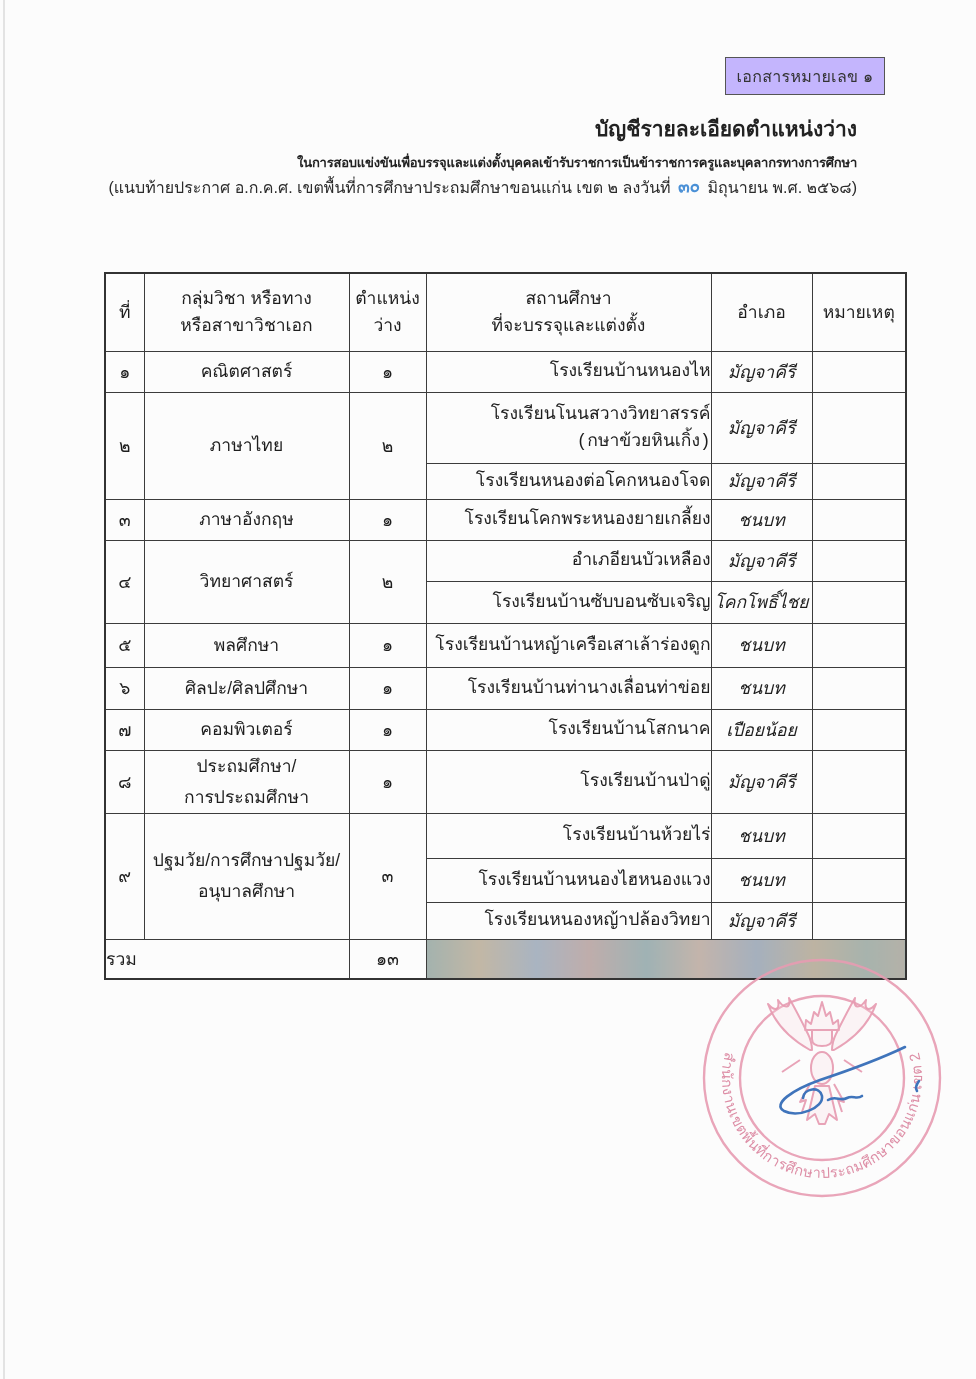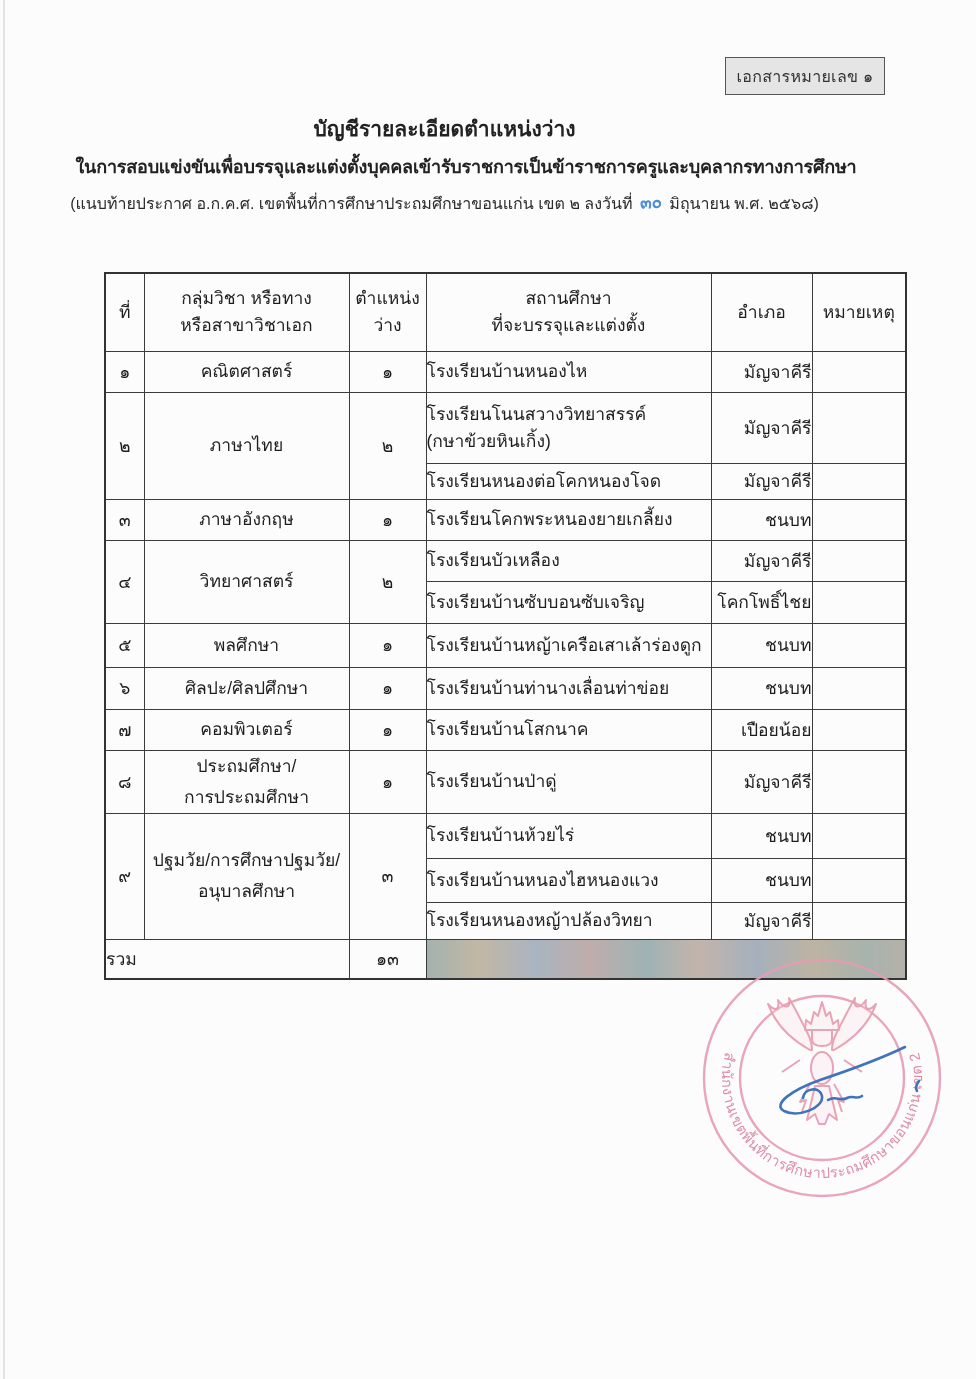--- a/index.html
+++ b/index.html
@@ -14,25 +14,25 @@
   .scan-edge{
     position:absolute;left:3px;top:0;width:2px;height:1379px;
     background:#d6d6d6;opacity:.65;
   }
   
   .doc-badge{
     position:absolute;left:725px;top:57px;width:158px;height:36px;
     border:1.3px solid #555;
     display:flex;align-items:center;justify-content:center;
     font-size:16px;color:#333;letter-spacing:.3px;
-    background:#e5e5e5;
-  }
-  .titles{position:absolute;left:16px;top:112px;width:857px;text-align:center;}
+    background:#c4b5fd;
+  }
+  .titles{position:absolute;left:0;top:112px;width:857px;text-align:right;}
   .title-l1{font-size:21px;font-weight:bold;margin-bottom:7px;}
-  .title-l2{font-size:18px;font-weight:bold;letter-spacing:-.2px;margin-bottom:8px;padding-left:43px;}
+  .title-l2{font-size:13px;font-weight:bold;letter-spacing:-.2px;padding-left:43px;}
   .title-l3{font-size:18.5px;font-weight:bold;margin-bottom:8px;}
   .title-l4{font-size:18.5px;font-weight:bold;margin-bottom:8px;}
   .subtitle{font-size:16px;color:#2b2b2b;}
   .subtitle .hand-date{
     color:#4a90d6;
     font-size:17px;
     font-weight:bold;
     display:inline-block;transform:translateY(-1px) rotate(-2deg);
     padding:0 3px;
   }
@@ -46,22 +46,22 @@
   .vac-table td,.vac-table th{
     border:1.4px solid #3c3c3c;
     font-size:17.5px;font-weight:normal;color:#1e1e1e;
     padding:0;overflow:hidden;white-space:nowrap;
     vertical-align:middle;
   }
   .vac-table thead th{text-align:center;line-height:1.55;}
   .cell-no{text-align:center;}
   .cell-subject{text-align:center;padding-left:13px;line-height:1.75;margin-left:11px;}
   .cell-vac{text-align:center;}
-  .cell-school{text-align:left;padding-left:8px;line-height:1.5;}
-  .cell-district{text-align:right;padding-left:9px;}
+  .cell-school{text-align:right;padding-left:8px;line-height:1.5;font-family:Liberation Mono, monospace;}
+  .cell-district{text-align:center;padding-left:9px;font-style:italic;}
   .vtop{vertical-align:top;}
   .pt20{padding-top:20px;}
   .pt8{padding-top:8px;}
   .total-label{text-align:left;}
   .total-band{
     background:linear-gradient(90deg,
       #a3b2ae 0%, #c2b7a5 11%, #a9b4c1 23%, #bfadab 34%,
       #9fb2b4 46%, #c3b4ab 57%, #a5b0bd 69%, #bdb3a2 81%,
       #a7b3ad 92%, #b4b1a8 100%);
   }
@@ -155,21 +155,21 @@
       <td class="cell-vac">๑</td>
       <td class="cell-school">โรงเรียนโคกพระหนองยายเกลี้ยง</td>
       <td class="cell-district">ชนบท</td>
       <td></td>
     </tr>
 
     <tr style="height:41px">
       <td class="cell-no vtop pt8" rowspan="2">๔</td>
       <td class="cell-subject vtop pt8" rowspan="2">วิทยาศาสตร์</td>
       <td class="cell-vac vtop pt8" rowspan="2">๒</td>
-      <td class="cell-school">โรงเรียนบัวเหลือง</td>
+      <td class="cell-school">อำเภอียนบัวเหลือง</td>
       <td class="cell-district">มัญจาคีรี</td>
       <td></td>
     </tr>
     <tr style="height:42px">
       <td class="cell-school">โรงเรียนบ้านซับบอนซับเจริญ</td>
       <td class="cell-district">โคกโพธิ์ไชย</td>
       <td></td>
     </tr>
 
     <tr style="height:44px">

